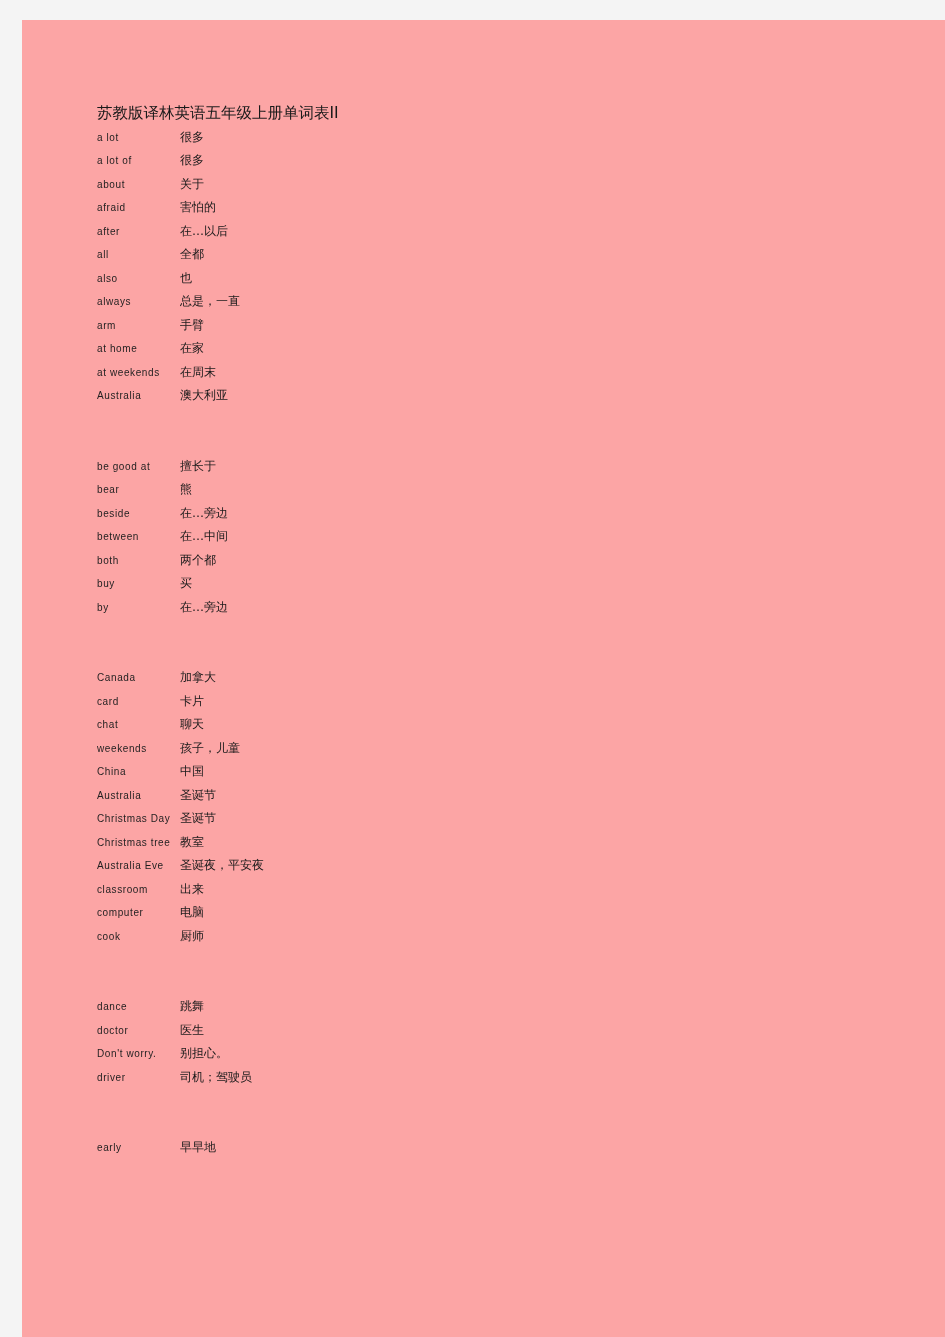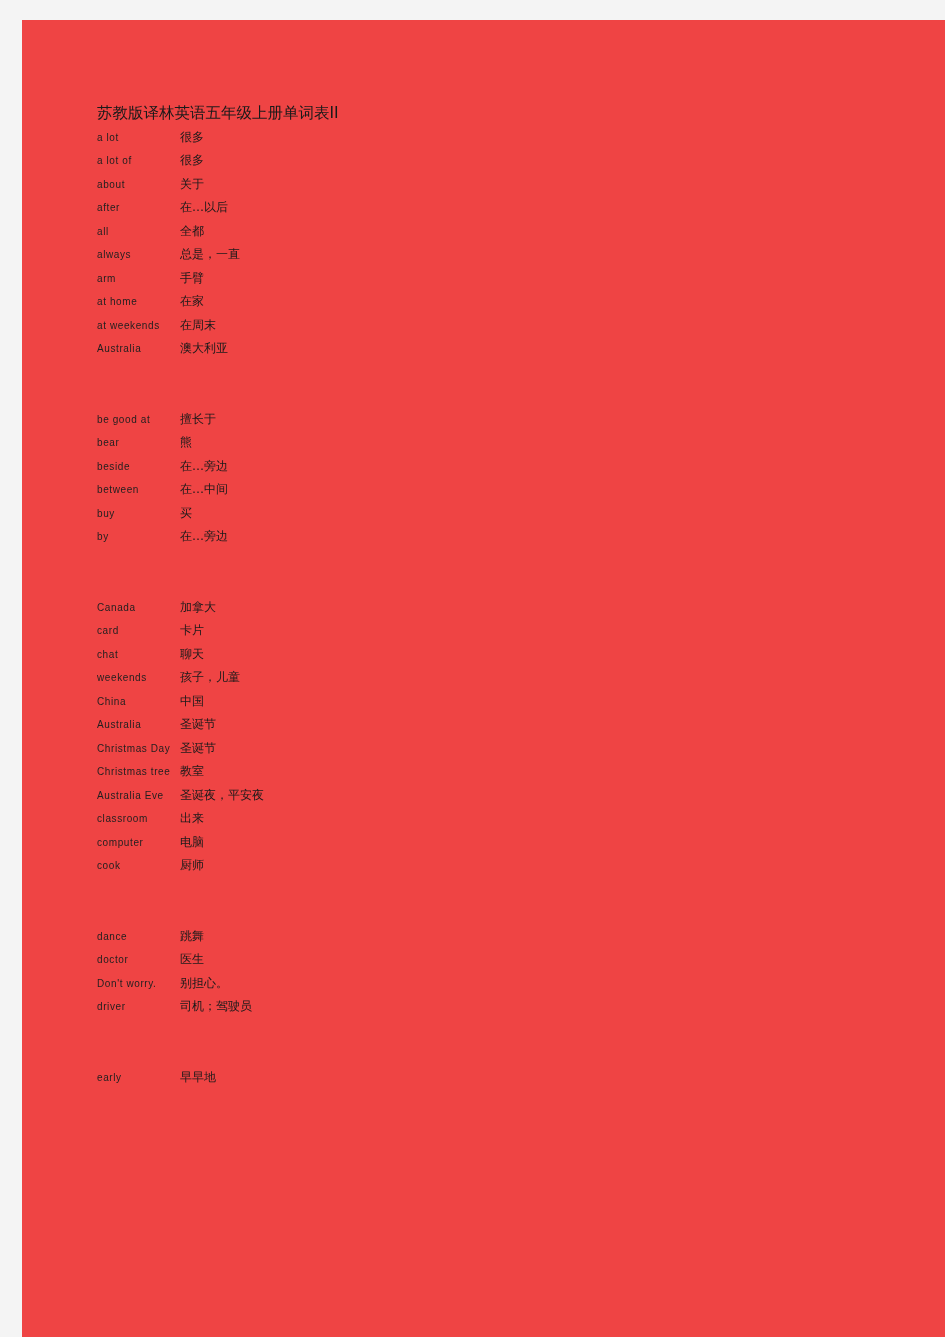--- a/index.html
+++ b/index.html
@@ -13,21 +13,21 @@
     height: 1337px;
     overflow: hidden;
     font-family: "Liberation Serif", serif;
   }
   #page {
     position: absolute;
     left: 22px;
     top: 20px;
     width: 923px;
     height: 1317px;
-    background: #ef4444;
+    background: #fca5a5;
   }
   #doc-body {
     position: absolute;
     left: 75px;
     top: 82px;
     width: 800px;
   }
   .doc-line {
     position: relative;
     height: 23.5px;
@@ -76,28 +76,36 @@
         </div>
         <div class="doc-line">
           <span class="en">a lot of</span>
           <span class="zh">很多</span>
         </div>
         <div class="doc-line">
           <span class="en">about</span>
           <span class="zh">关于</span>
         </div>
         <div class="doc-line">
+          <span class="en">afraid</span>
+          <span class="zh">害怕的</span>
+        </div>
+        <div class="doc-line">
           <span class="en">after</span>
           <span class="zh">在…以后</span>
         </div>
         <div class="doc-line">
           <span class="en">all</span>
           <span class="zh">全都</span>
         </div>
         <div class="doc-line">
+          <span class="en">also</span>
+          <span class="zh">也</span>
+        </div>
+        <div class="doc-line">
           <span class="en">always</span>
           <span class="zh">总是，一直</span>
         </div>
         <div class="doc-line">
           <span class="en">arm</span>
           <span class="zh">手臂</span>
         </div>
         <div class="doc-line">
           <span class="en">at home</span>
           <span class="zh">在家</span>
@@ -120,20 +128,24 @@
           <span class="en">bear</span>
           <span class="zh">熊</span>
         </div>
         <div class="doc-line">
           <span class="en">beside</span>
           <span class="zh">在…旁边</span>
         </div>
         <div class="doc-line">
           <span class="en">between</span>
           <span class="zh">在…中间</span>
+        </div>
+        <div class="doc-line">
+          <span class="en">both</span>
+          <span class="zh">两个都</span>
         </div>
         <div class="doc-line">
           <span class="en">buy</span>
           <span class="zh">买</span>
         </div>
         <div class="doc-line">
           <span class="en">by</span>
           <span class="zh">在…旁边</span>
         </div>
         <div class="doc-line spacer-line"></div>

